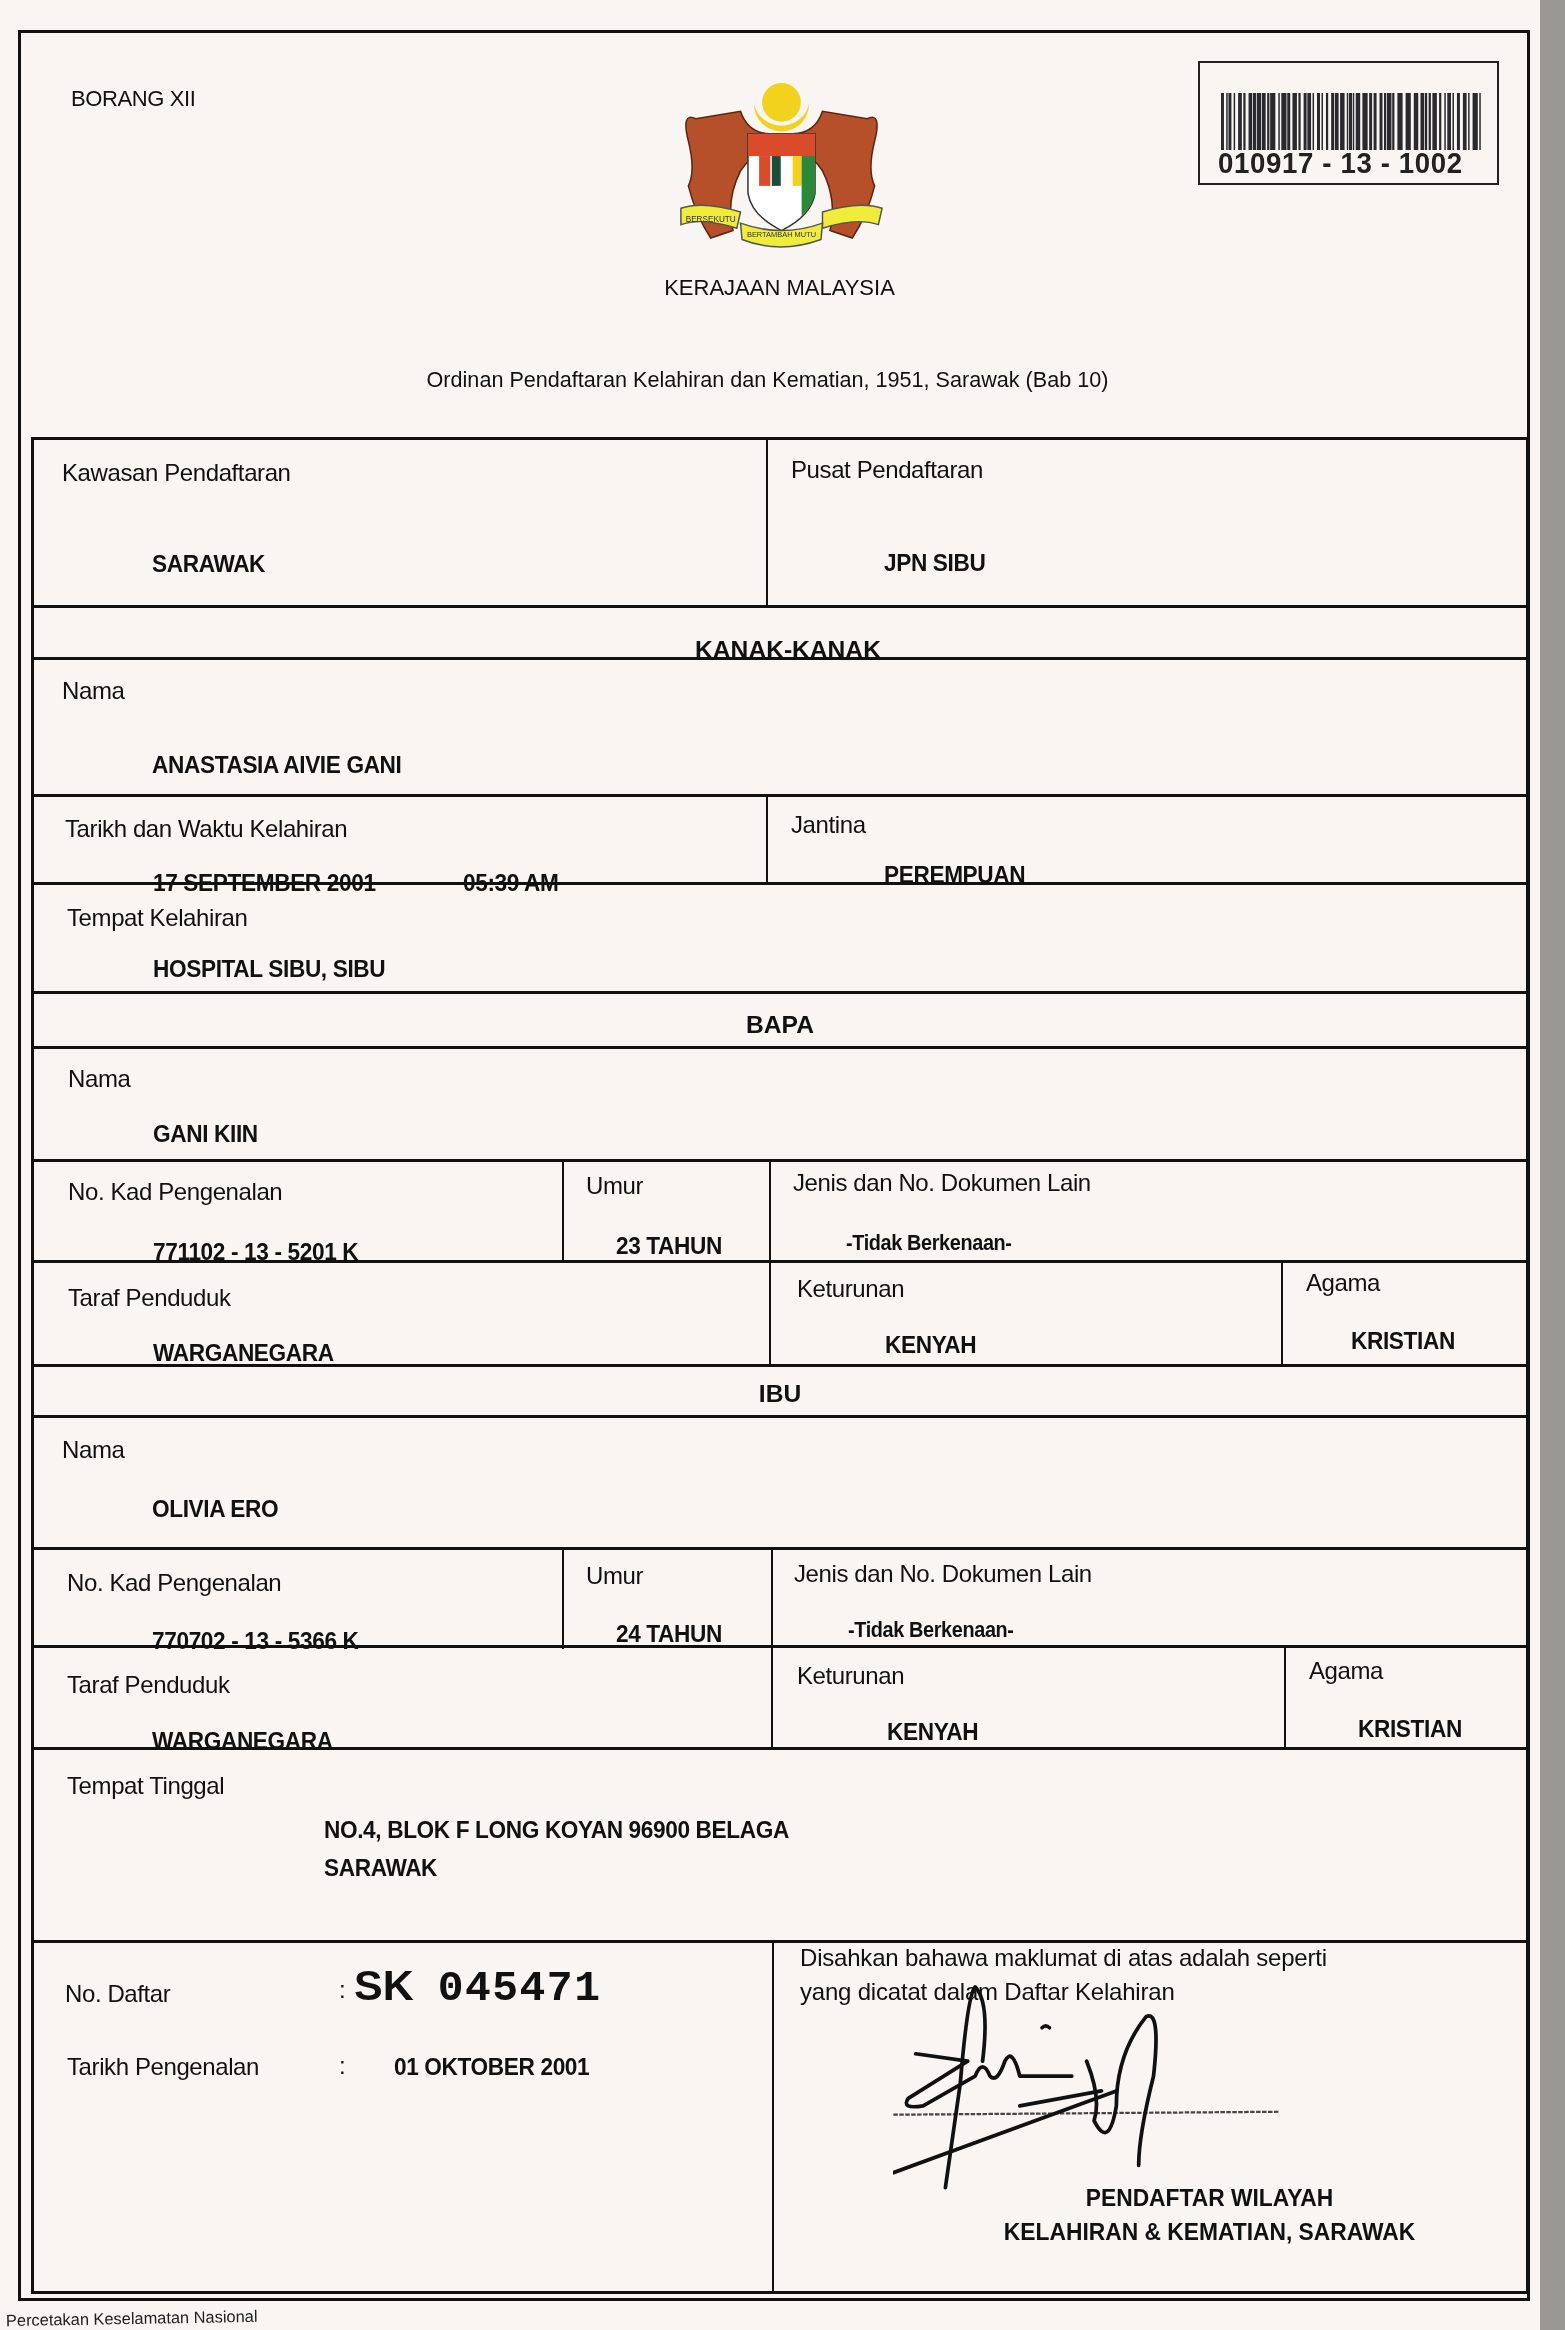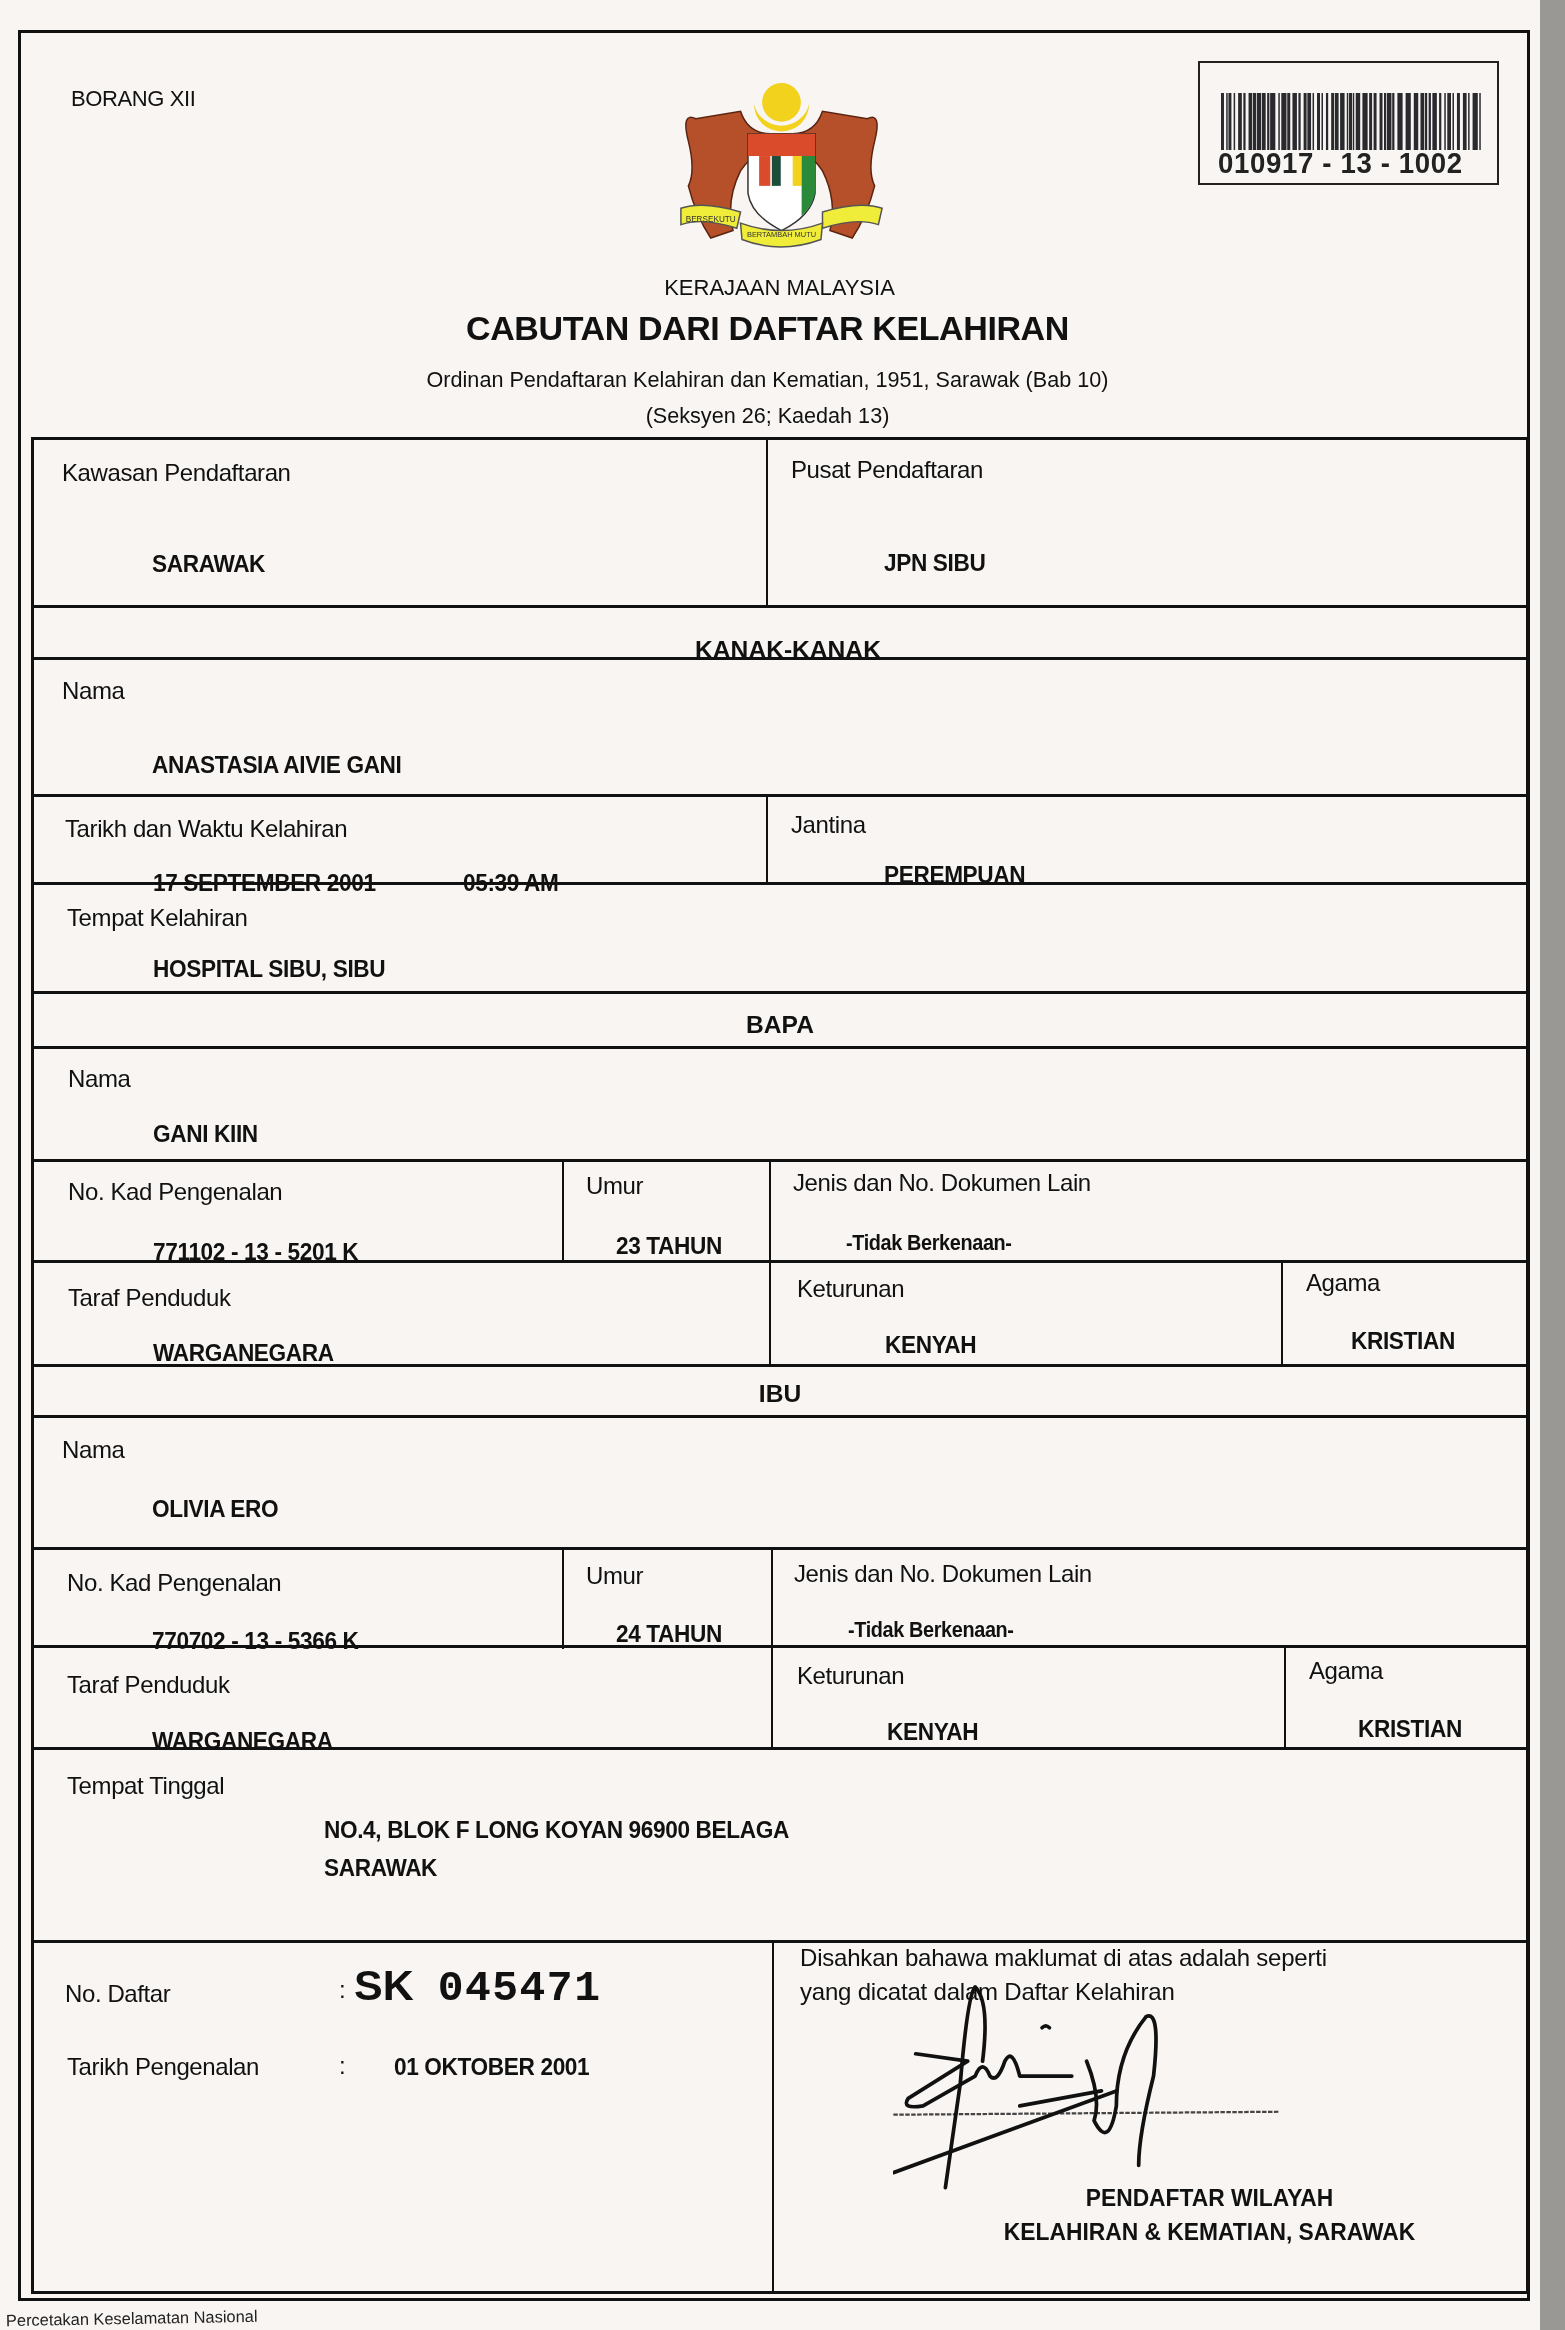--- a/index.html
+++ b/index.html
@@ -138,23 +138,21 @@
           <rect x="325" y="0" width="5" height="76"></rect>
           <rect x="332" y="0" width="2" height="76"></rect>
           <rect x="338" y="0" width="7" height="76"></rect>
           <rect x="347" y="0" width="2" height="76"></rect>
         </g>
     </svg>
     <div class="barcode-num">010917 - 13 - 1002</div>
   </div>
 
   <div class="abs gov"><span>KERAJAAN MALAYSIA</span></div>
-  <div class="abs title"><span>CABUTAN DARI DAFTAR KELAHIRAN</span></div>
   <div class="abs sub1"><span>Ordinan Pendaftaran Kelahiran dan Kematian, 1951, Sarawak (Bab 10)</span></div>
-  <div class="abs sub2"><span>(Seksyen 26; Kaedah 13)</span></div>
 
   <div class="tbl">
 
     <div class="vline" style="left:732px; top:0; height:168px;"></div>
     <div class="lbl" style="left:28px; top:19.3px;">Kawasan Pendaftaran</div>
     <div class="val" style="left:118px; top:110px;">SARAWAK</div>
     <div class="lbl" style="left:757px; top:16.4px;">Pusat Pendaftaran</div>
     <div class="val" style="left:850px; top:109px;">JPN SIBU</div>
     <div class="hline" style="top:165px;"></div>
 

